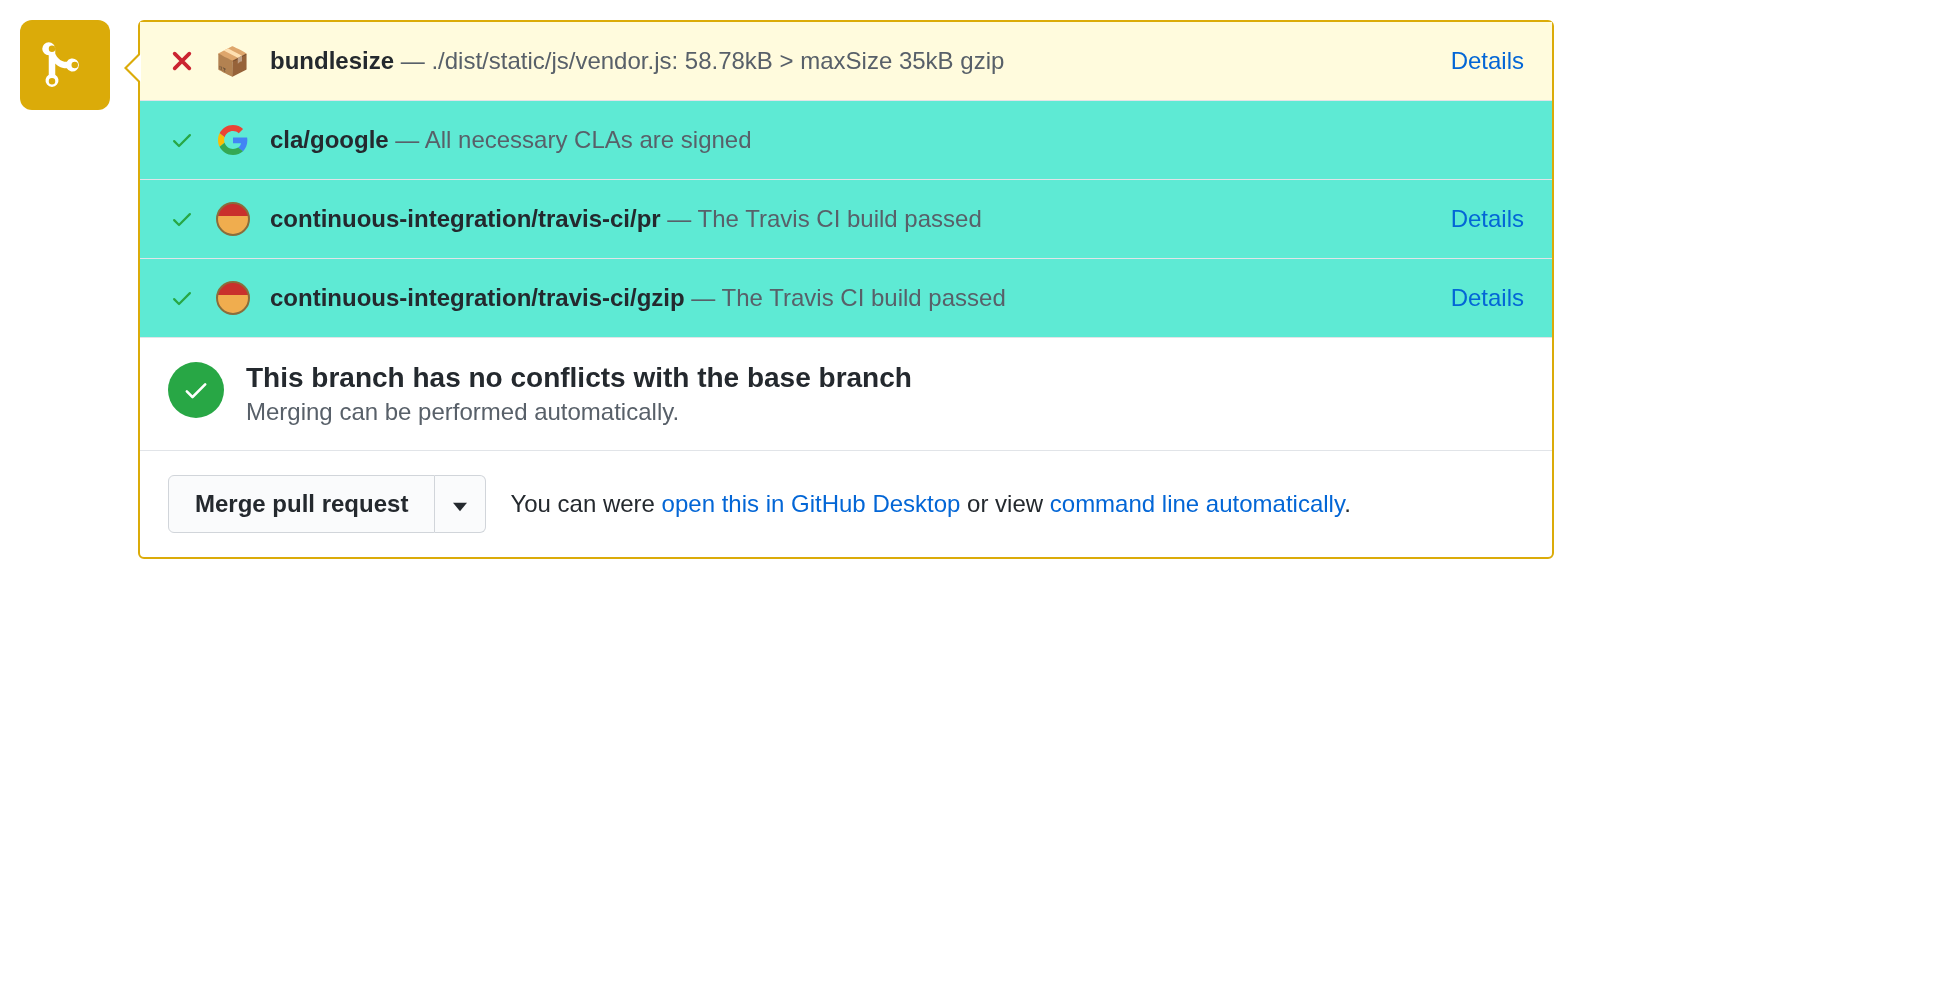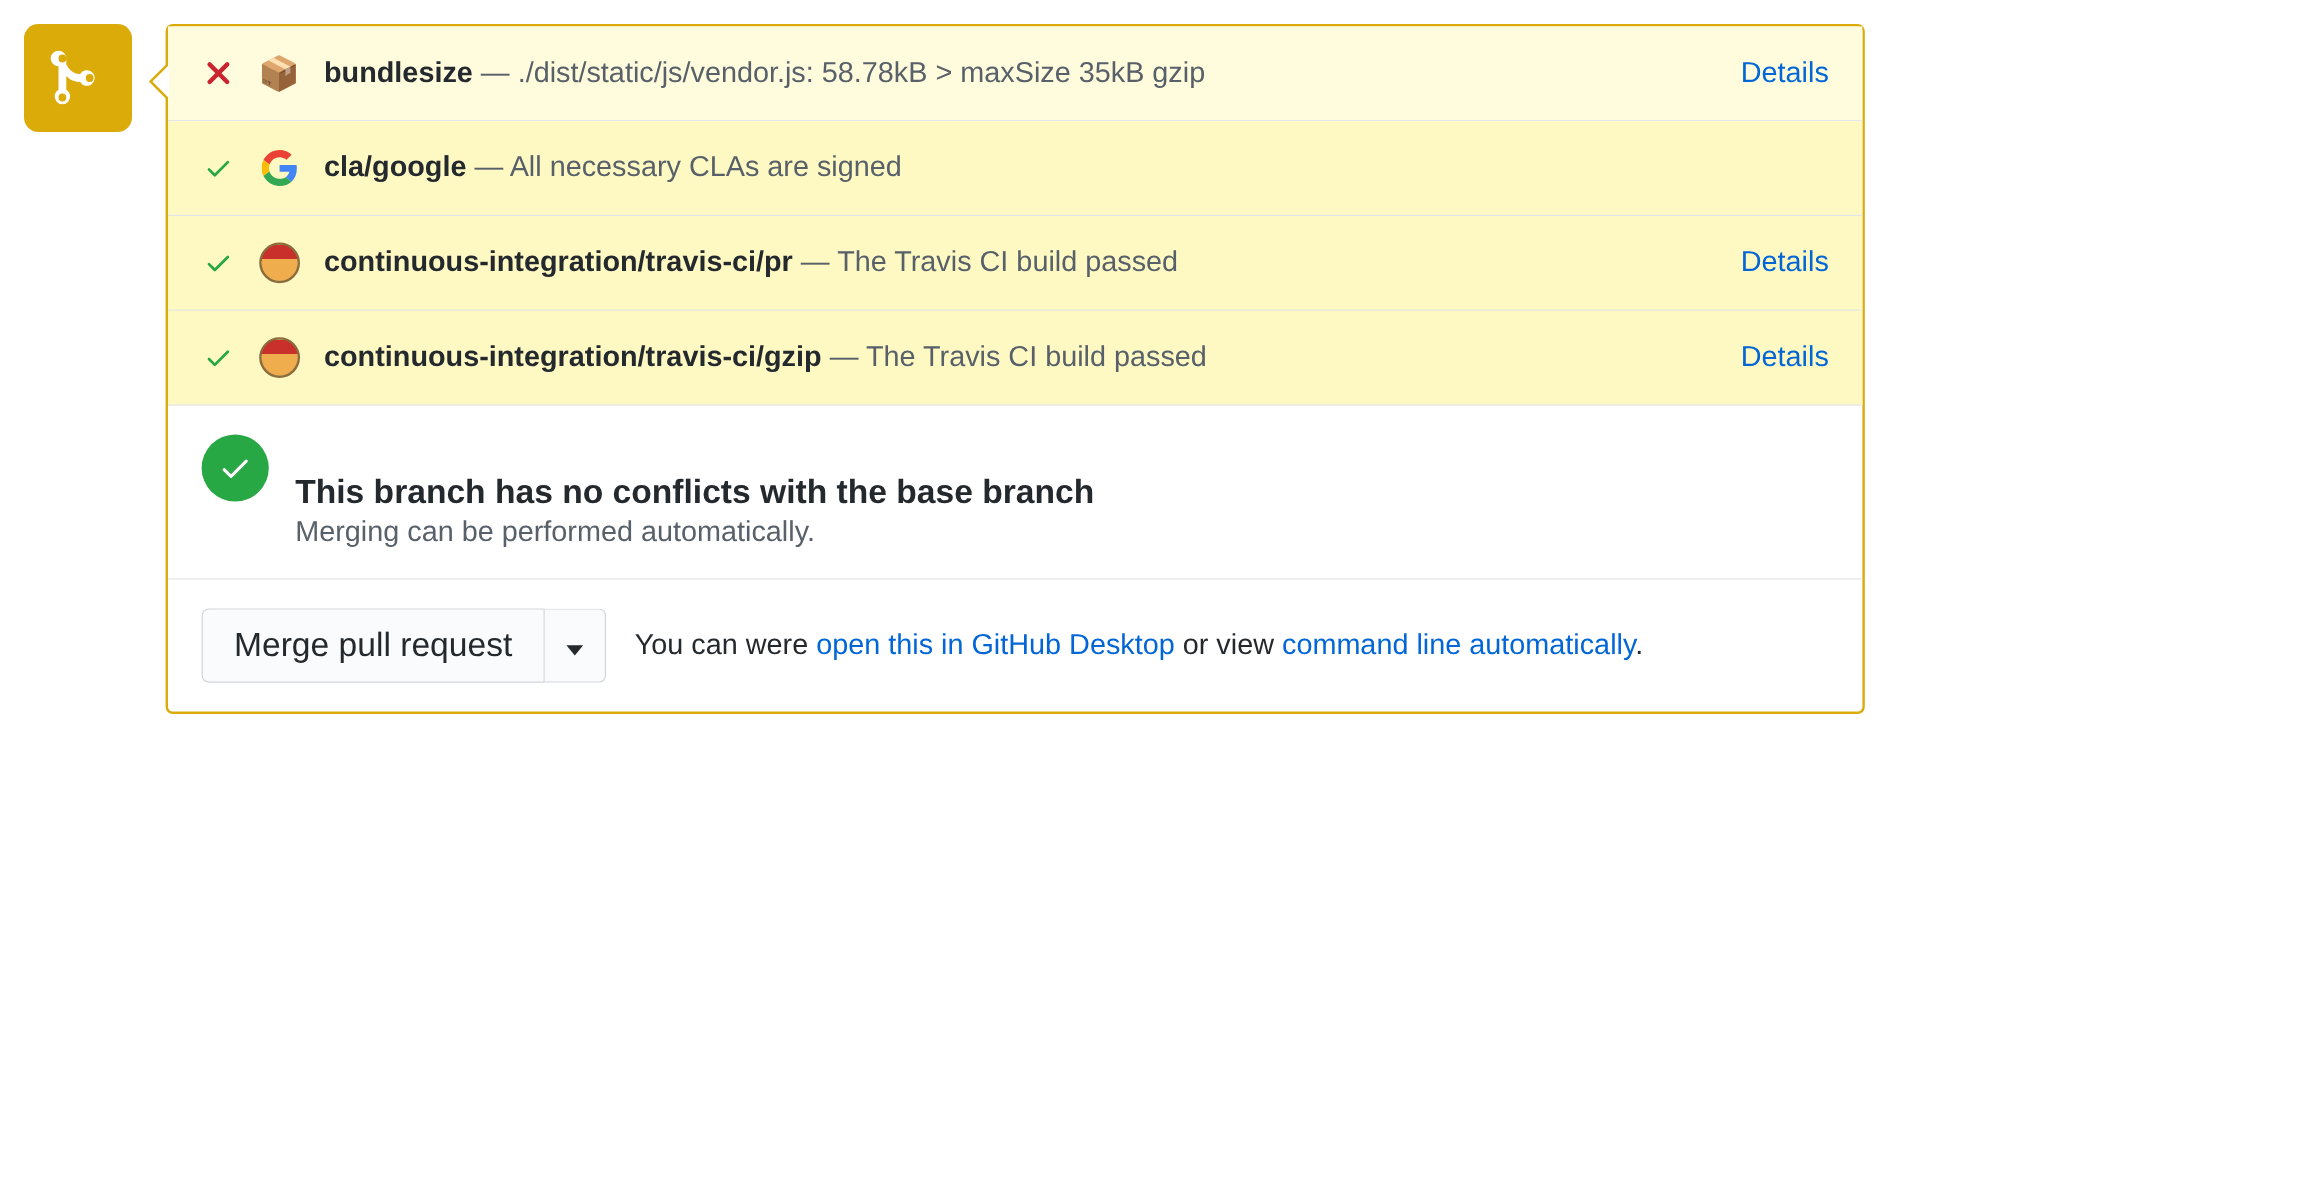--- a/index.html
+++ b/index.html
@@ -87,21 +87,21 @@
     cursor: pointer;
     white-space: nowrap;
   }
   .check-row {
     display: flex;
     align-items: center;
     gap: 20px;
     padding: 22px 28px;
     border-bottom: 1px solid #e1e4e8;
     font-size: 24px;
-    background: #fef9c3;
+    background: #5eead4;
   }
   .check-row.fail { background: #fffbdd; }
   .status-icon {
     width: 28px;
     flex-shrink: 0;
     display:flex;
     justify-content:center;
   }
   .app-icon {
     width: 34px; height: 34px;
@@ -127,36 +127,35 @@
     display: flex;
     align-items: center;
     justify-content: center;
     flex-shrink: 0;
   }
   .conflict-title {
     font-size: 28px;
     font-weight: 600;
     color: #24292e;
     margin-bottom: 4px;
-    margin-top: 32px;
   }
   .conflict-sub { font-size: 24px; color: #586069; }
   .merge-section {
     display: flex;
     align-items: center;
     gap: 24px;
     flex-wrap: wrap;
   }
   .btn-group { display: flex; }
   .btn {
     background: #fafbfc;
     border: 1px solid #d1d5da;
     padding: 14px 26px;
-    font-size: 28px;
-    font-weight: 400;
+    font-size: 24px;
+    font-weight: 700;
     color: #24292e;
     cursor: pointer;
     font-family: inherit;
   }
   .btn-main { border-radius: 6px 0 0 6px; }
   .btn-drop { border-radius: 0 6px 6px 0; border-left: none; padding: 14px 18px; }
   .merge-note { font-size: 24px; color: #24292e; }
   .link { color: #0366d6; cursor: pointer; }
   .travis-icon {
     width: 34px; height: 34px;

